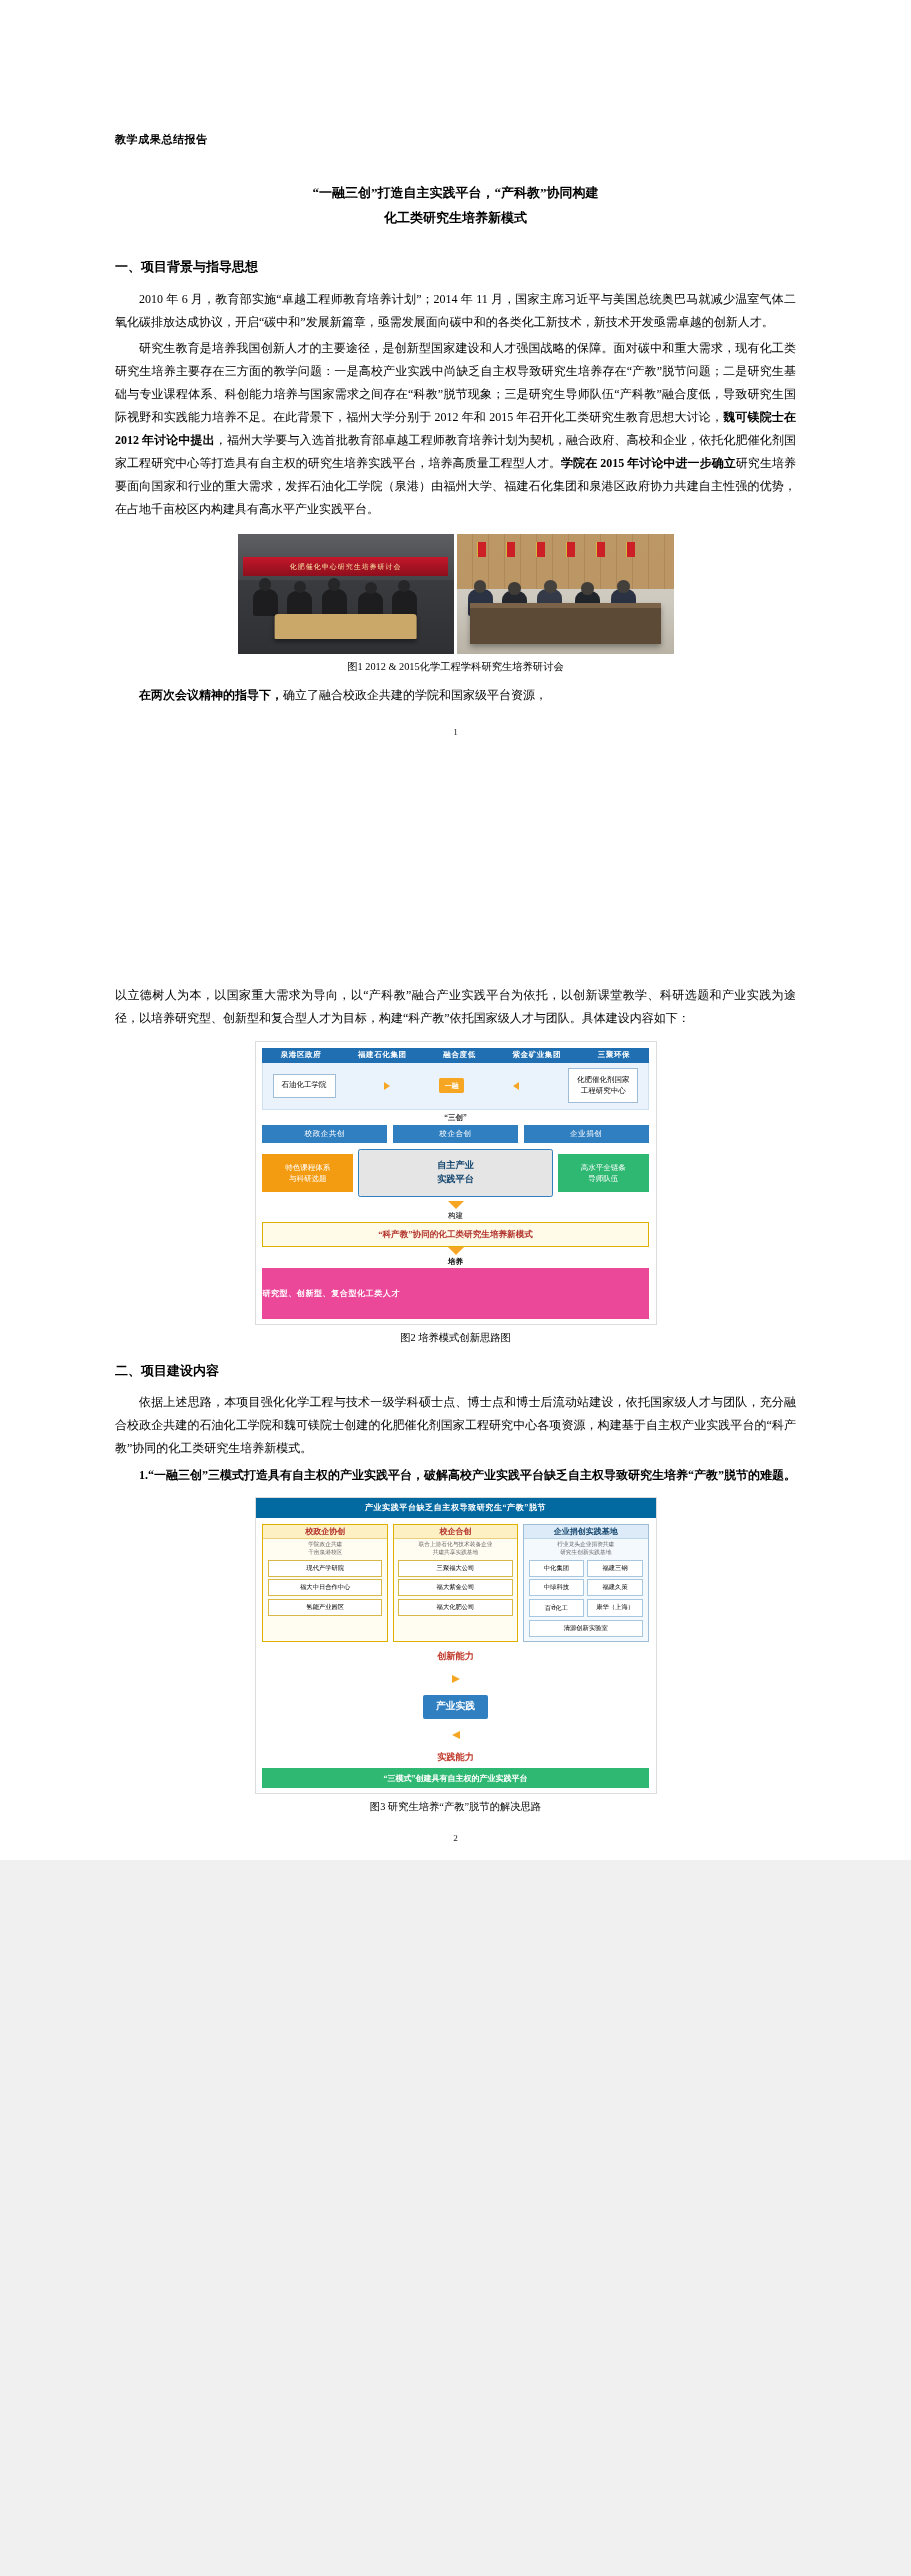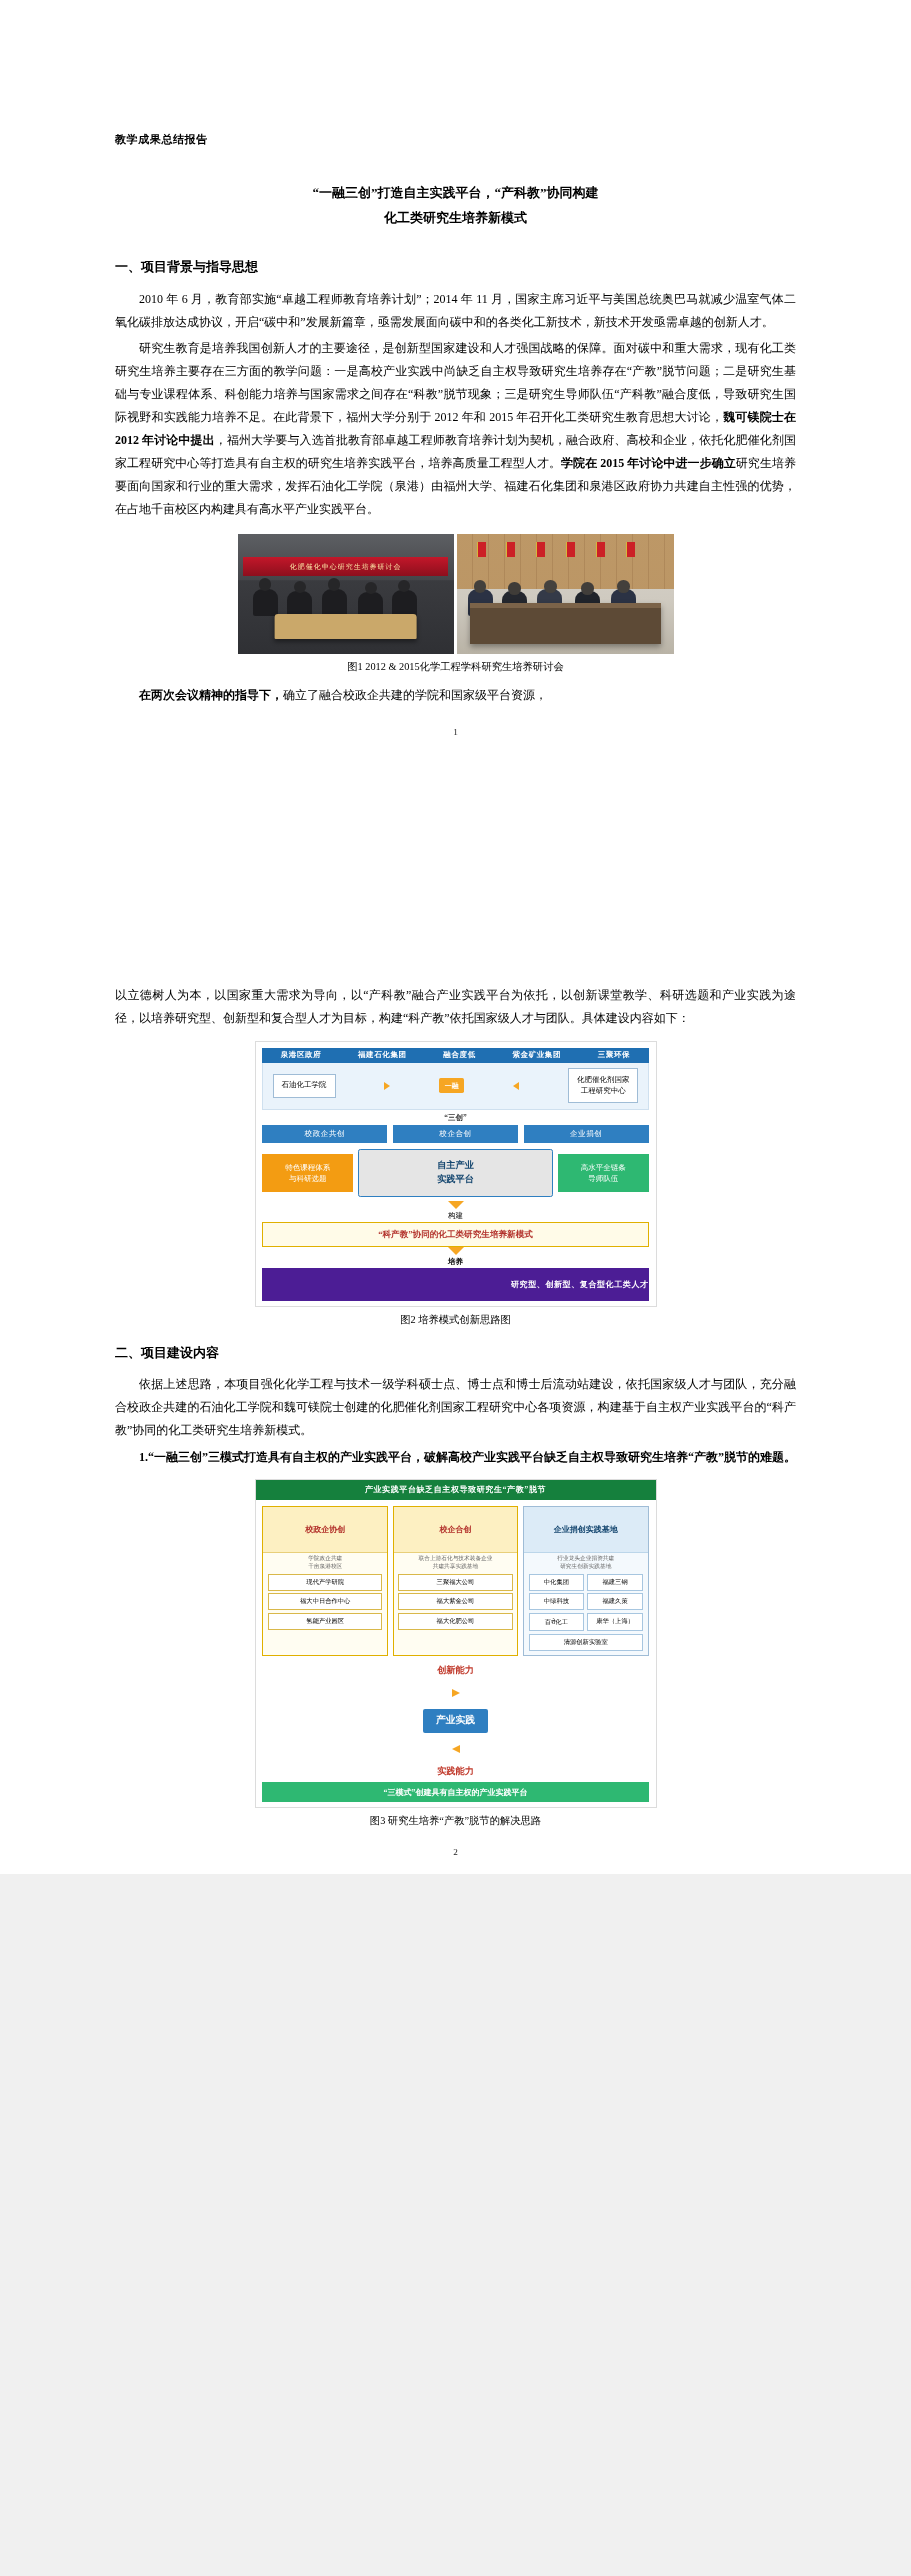--- a/index.html
+++ b/index.html
@@ -279,40 +279,40 @@
     line-height: 1.5;
     white-space: pre-line;
   }
   .f2-cultivate {
     text-align: center;
     font-size: 7.5px;
     font-weight: bold;
     margin: 1.7px 0;
   }
   .f2-bottom {
-    background: #4c1d95;
+    background: #ec4899;
     color: #ffffff;
-    text-align: right;
+    text-align: left;
     font-size: 8px;
     font-weight: bold;
-    padding: 11px 0;
+    padding: 20px 0;
     letter-spacing: 0.6px;
   }
 
   
   .fig3-outer {
     margin: 10.3px auto 3.4px auto;
     width: 402px;
     border: 0.6px solid #dcdcdc;
     padding: 0 0 4.6px 0;
     box-sizing: border-box;
     background: #fff;
   }
   .f3-top {
-    background: #15803d;
+    background: #0369a1;
     color: #fff;
     font-size: 8px;
     font-weight: bold;
     text-align: center;
     padding: 4.6px 0;
     letter-spacing: 0.6px;
   }
   .f3-cols {
     display: flex;
     gap: 4.6px;
@@ -323,21 +323,21 @@
     border: 1.1px solid #e0b000;
     background: #fffdf2;
   }
   .f3-col h4 {
     margin: 0;
     background: #fdf0c2;
     color: #b3322c;
     font-size: 8px;
     font-weight: bold;
     text-align: center;
-    padding: 17px 0;
+    padding: 1px 0;
     border-bottom: 0.6px solid #e8cf7a;
   }
   .f3-col.blue { border-color: #9fbcd6; background: #f4f9fd; }
   .f3-col.blue h4 { background: #dcebf7; color: #14466f; border-bottom-color: #bcd6ea; }
   .f3-sub {
     font-size: 5.7px;
     color: #666;
     text-align: center;
     padding: 2.3px 2.3px 1.1px 2.3px;
     line-height: 1.35;

